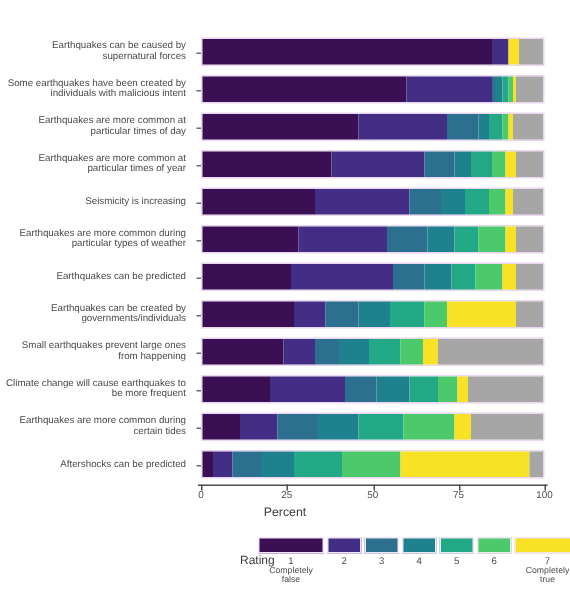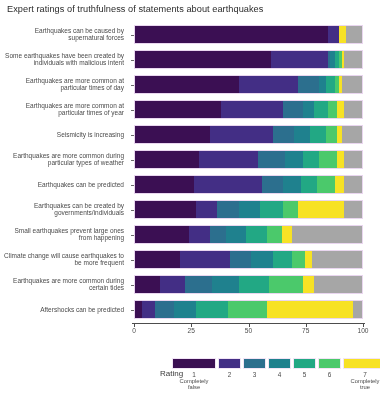--- a/index.html
+++ b/index.html
@@ -129,21 +129,20 @@
     line-height:6.2px;
     text-align:center;
     white-space:pre-line;
   }
 </style>
 </head>
 <body>
 
 <div id="chart-root">
 
-  <div class="title">Expert ratings of truthfulness of statements about earthquakes</div>
 
   <div class="ylabels">
       <div class="ylabel" style="top: 4.9px;">
         <div>Earthquakes can be caused by</div>
         <div>supernatural forces</div>
       </div>
       <div class="ytick" style="top: 12.5px;"></div>
       <div class="ylabel" style="top: 29.9px;">
         <div>Some earthquakes have been created by</div>
         <div>individuals with malicious intent</div>
@@ -329,20 +328,21 @@
       <div class="tick-label" style="left: 134px;">0</div>
       <div class="tick" style="left: 191.25px;"></div>
       <div class="tick-label" style="left: 191.25px;">25</div>
       <div class="tick" style="left: 248.5px;"></div>
       <div class="tick-label" style="left: 248.5px;">50</div>
       <div class="tick" style="left: 305.75px;"></div>
       <div class="tick-label" style="left: 305.75px;">75</div>
       <div class="tick" style="left: 363px;"></div>
       <div class="tick-label" style="left: 363px;">100</div>
     </div>
+  <div class="xlab">Percent</div>
 
   <div class="legend">
     <div class="legend-title">Rating</div>
     <div class="legend-items" id="legend-items">
         <div class="lg-item">
           <div class="lg-swatch wide" style="background: rgb(59, 15, 83);"></div>
           <div class="lg-num">1</div>
           <div class="lg-sub">Completely
 false</div>
         </div>

